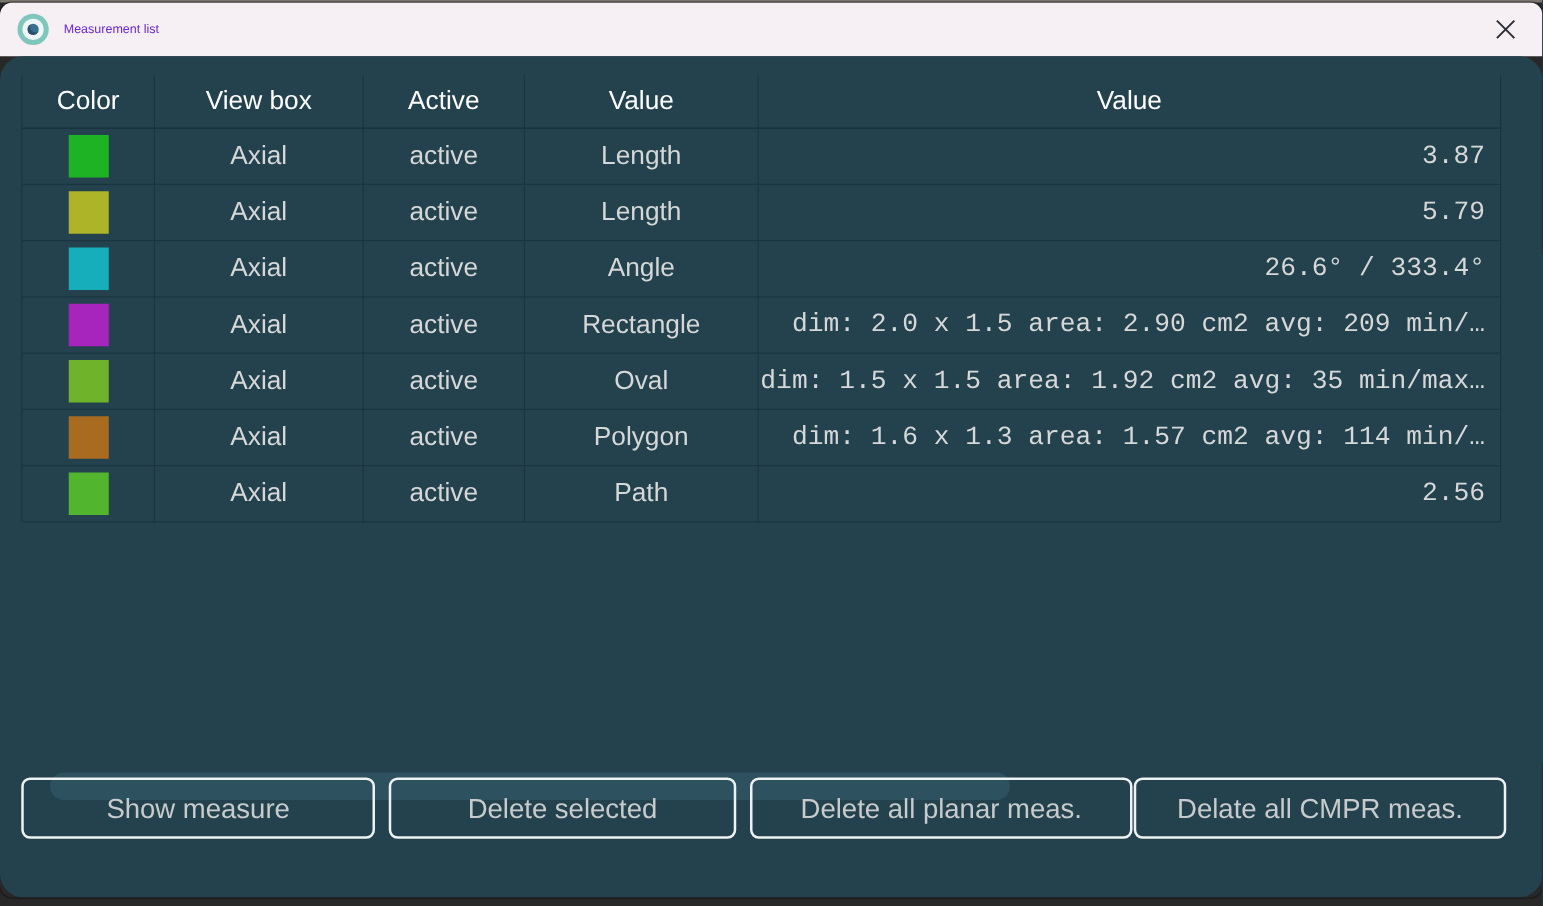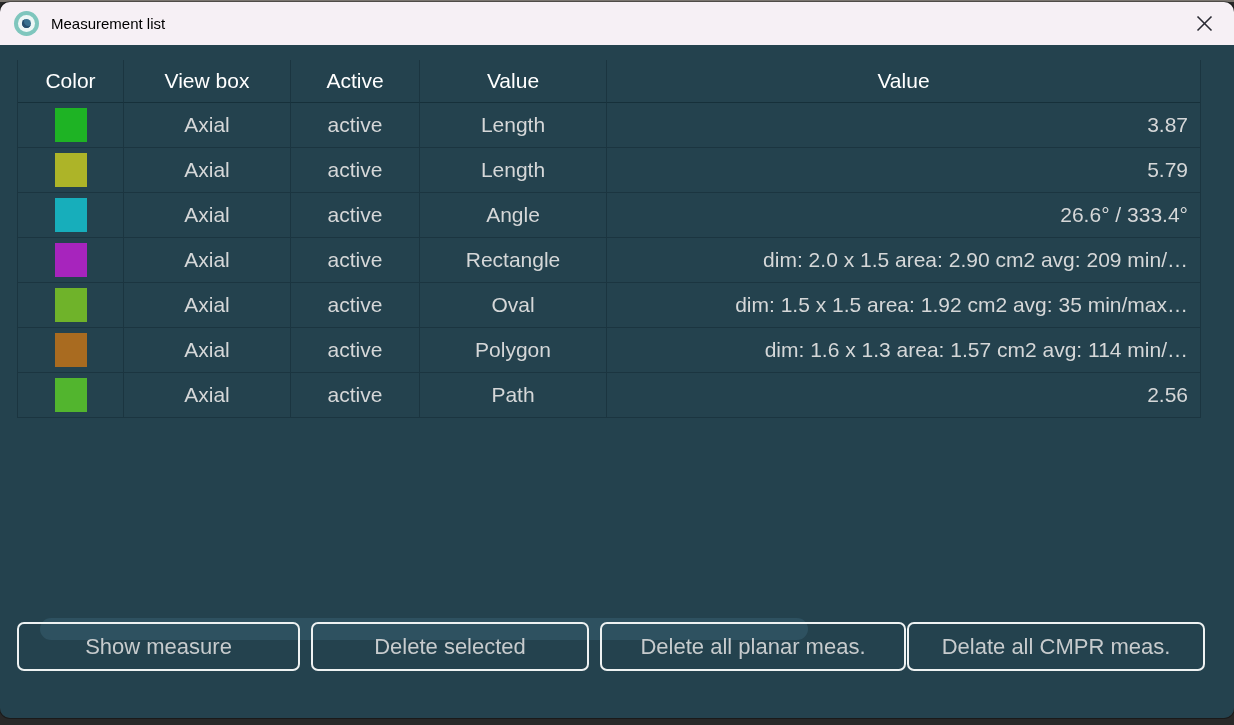--- a/index.html
+++ b/index.html
@@ -19,48 +19,48 @@
   
   .titlebar {
     height:43px; background:#f6f0f5; flex:0 0 43px;
     display:flex; align-items:center; position:relative;
   }
   .app-icon { width:25px; height:25px; border-radius:50%; margin-left:14px;
     background:#7fc6bd; position:relative; }
   .app-icon::before { content:""; position:absolute; inset:4px; border-radius:50%; background:#eef7f6; }
   .app-icon::after  { content:""; position:absolute; inset:8px; border-radius:50%;
     background:#39708f; box-shadow:inset 2px -2px 0 0 #274f6e; }
-  .title-text { margin-left:12px; font-size:15px; color:#000000; }
+  .title-text { margin-left:12px; font-size:10px; color:#6d28d9; }
   .close-btn {
     position:absolute; right:8px; top:0; width:44px; height:43px;
     display:flex; align-items:center; justify-content:center; cursor:pointer;
   }
   .close-btn svg { display:block; }
   
-  .dialog-body { flex:1; background:#24424e; position:relative; }
+  .dialog-body { flex:1; background:#24424e; position:relative;border-radius:19px; }
   
   .mtable {
     position:absolute; left:17px; top:15px; width:1184px;
     border-left:1px solid #1b3540; border-right:1px solid #1b3540;
     font-size:21px; color:#d5d7d8;
   }
   .thead, .trow {
     display:grid;
     grid-template-columns:106px 167px 129px 187px 1fr;
   }
   .thead { height:43px; color:#ffffff; }
   .trow  { height:45px; }
   .cell {
     display:flex; align-items:center; justify-content:center;
     border-right:1px solid #1b3540; border-bottom:1px solid #1b3540;
     overflow:hidden; white-space:nowrap;
   }
   .cell:last-child { border-right:none; }
   .thead .cell { border-bottom:1px solid #16303a; }
-  .c-value { justify-content:flex-end; padding:0 12px 0 4px; }
+  .c-value { justify-content:flex-end; padding:0 12px 0 4px;font-family:Liberation Mono, monospace; }
   .swatch { width:32px; height:34px; display:block; }
   
   .hscroll-thumb {
     position:absolute; left:40px; top:573px; width:768px; height:22px;
     border-radius:11px; background:#2e5160; cursor:pointer;
   }
   
   .btn-row { position:absolute; left:17px; top:577px; width:1200px; display:flex; }
   .dlg-btn {
     height:49px; background:transparent; border:2px solid #eef2f2; border-radius:7px;

